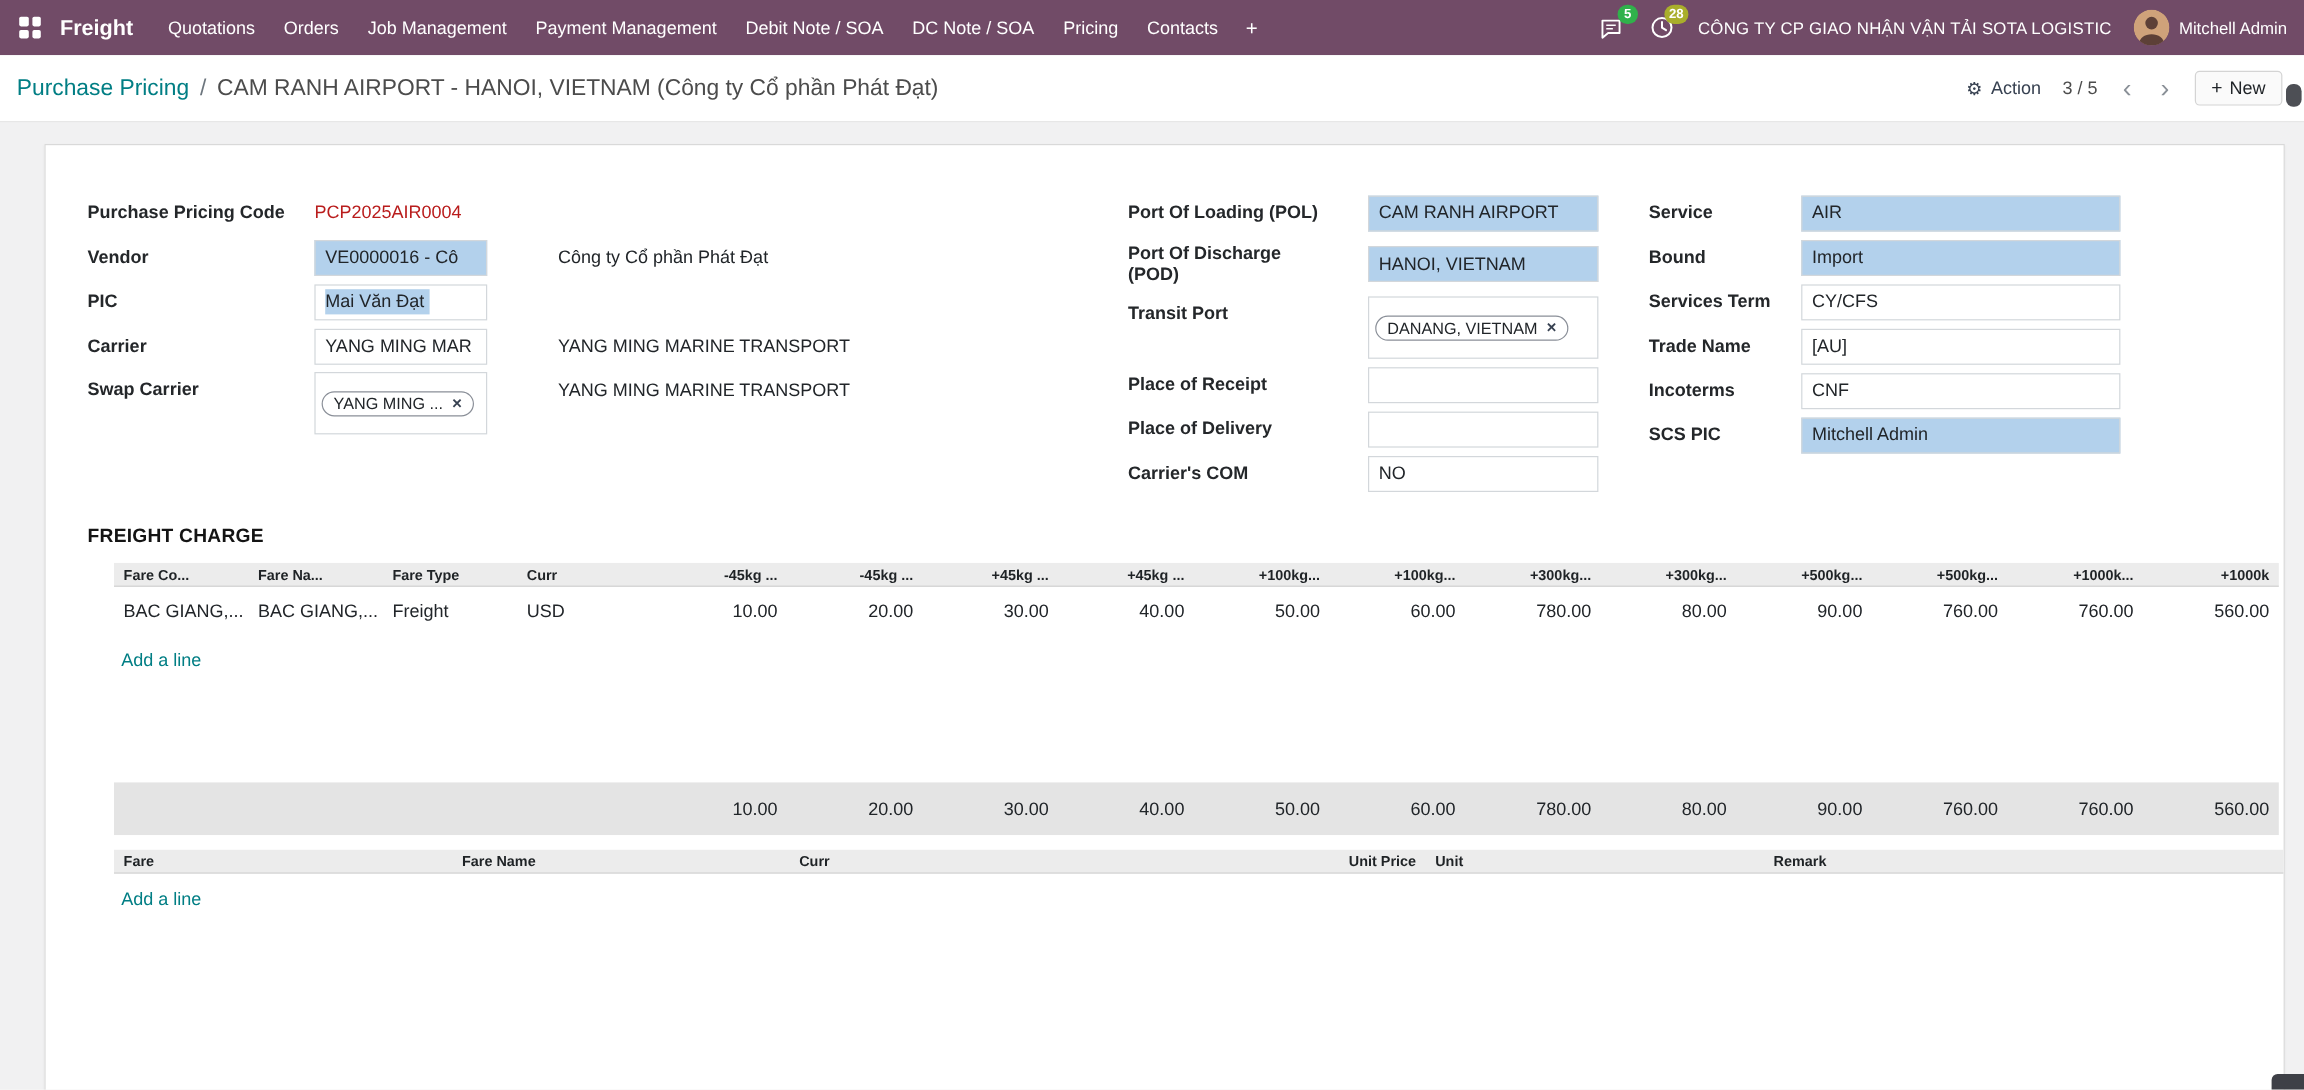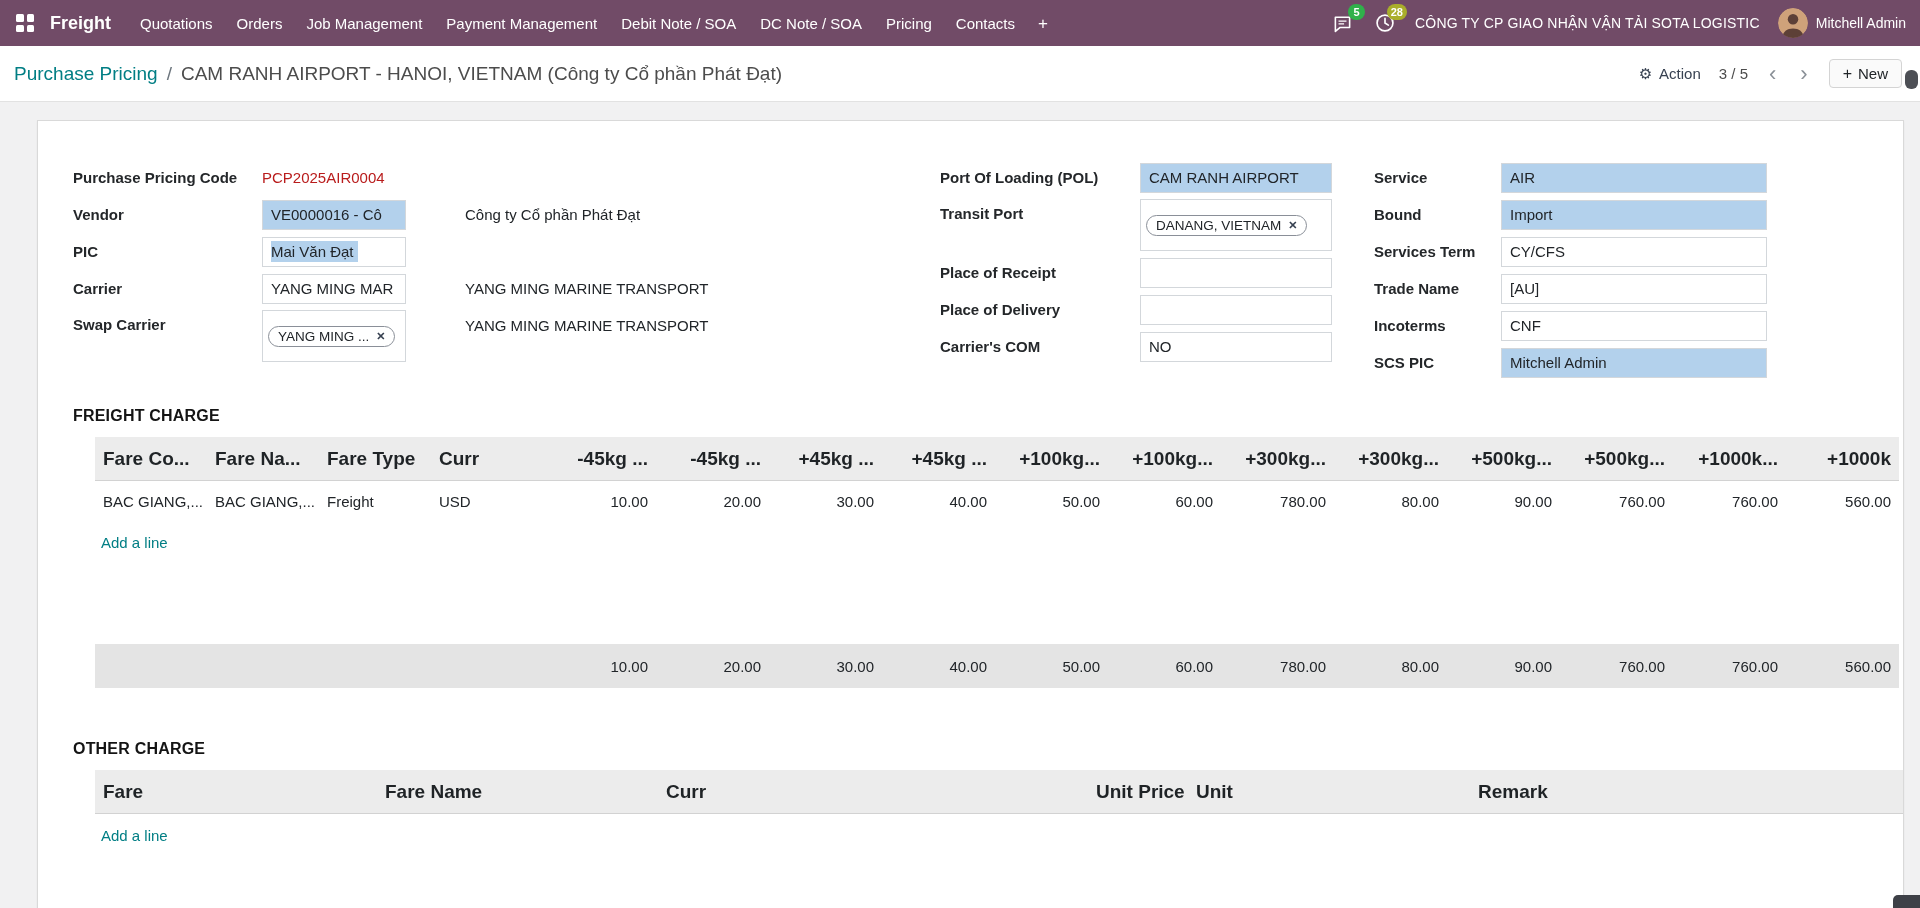--- a/index.html
+++ b/index.html
@@ -66,21 +66,21 @@
   .side-text { margin-left:59px; font-size:15px; color:#212529; white-space:nowrap; }
   .frow.tall .side-text { margin-top:7px; }
   .tag-pill { display:inline-flex; align-items:center; gap:7px; border:1px solid #8a8f98; border-radius:12px; padding:2px 9px; font-size:13.5px; color:#212529; background:#fff; cursor:pointer; white-space:nowrap; }
   .tag-x { font-size:11px; font-weight:bold; color:#374151; cursor:pointer; }
 
   
   .section-title { margin:26px 0 0 35px; font-size:16px; font-weight:bold; color:#141414; letter-spacing:.2px; }
   .section-title.second { margin-top:52px; }
   .table-wrap { margin:12px 0 0 57px; width:calc(100% - 57px); overflow:hidden; }
   .fc-table { width:1804px; }
-  .t-head { display:flex; align-items:center; height:44px; background:#ececec; border-bottom:1px solid #d2d2d2; font-weight:bold; font-size:19px; color:#1f2326; }
+  .t-head { display:flex; align-items:center; height:20px; background:#ececec; border-bottom:1px solid #d2d2d2; font-weight:bold; font-size:12px; color:#1f2326; }
   .t-row { display:flex; align-items:center; height:40px; font-size:15px; color:#212529; }
   .t-totals { display:flex; align-items:center; height:44px; background:#e4e4e4; font-size:15px; color:#212529; margin-top:92px; width:1804px; }
   .c { padding:0 8px; white-space:nowrap; overflow:hidden; }
   .c.text { flex:0 0 112px; }
   .c.num { flex:0 0 113px; text-align:right; }
   .add-line { display:inline-block; color:#017e84; font-size:15px; margin:13px 0 0 6px; cursor:pointer; }
   .oc-table { width:100%; }
   .oc-c1 { flex:0 0 282px; } .oc-c2 { flex:0 0 281px; } .oc-c3 { flex:0 0 430px; }
   .oc-c4 { flex:0 0 100px; text-align:right; } .oc-c5 { flex:0 0 282px; } .oc-c6 { flex:1; }
 
@@ -202,20 +202,24 @@
           </div>
           <span class="side-text">YANG MING MARINE TRANSPORT</span>
         </div>
       </div>
 
       <div class="col-b">
         <div class="frow">
           <span class="flabel">Port Of Loading (POL)</span>
           <div class="fbox fill">CAM RANH AIRPORT</div>
         </div>
+        <div class="frow" style="min-height:48px;">
+          <span class="flabel"><span class="lbl-narrow">Port Of Discharge (POD)</span></span>
+          <div class="fbox fill">HANOI, VIETNAM</div>
+        </div>
         <div class="frow tall">
           <span class="flabel">Transit Port</span>
           <div class="fbox tagbox">
             <span class="tag-pill">
               <span>DANANG, VIETNAM</span>
               <span class="tag-x">✕</span>
             </span>
           </div>
         </div>
         <div class="frow">
@@ -314,21 +318,20 @@
         <div class="c num">60.00</div>
         <div class="c num">780.00</div>
         <div class="c num">80.00</div>
         <div class="c num">90.00</div>
         <div class="c num">760.00</div>
         <div class="c num">760.00</div>
         <div class="c num">560.00</div>
       </div>
     </div>
 
-    <div class="section-title second">OTHER CHARGE</div>
     <div class="table-wrap">
       <div class="oc-table">
         <div class="t-head">
           <div class="c oc-c1">Fare</div>
           <div class="c oc-c2">Fare Name</div>
           <div class="c oc-c3">Curr</div>
           <div class="c oc-c4">Unit Price</div>
           <div class="c oc-c5">Unit</div>
           <div class="c oc-c6">Remark</div>
         </div>

